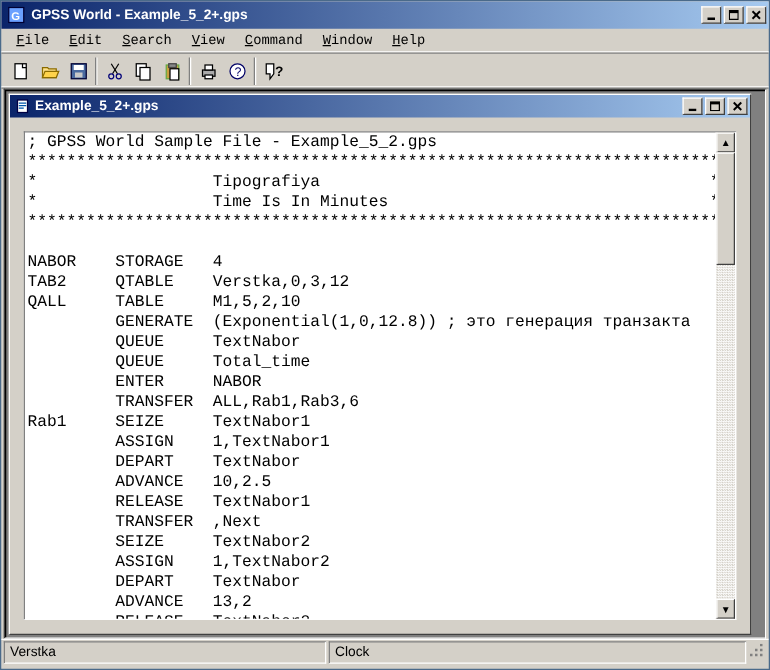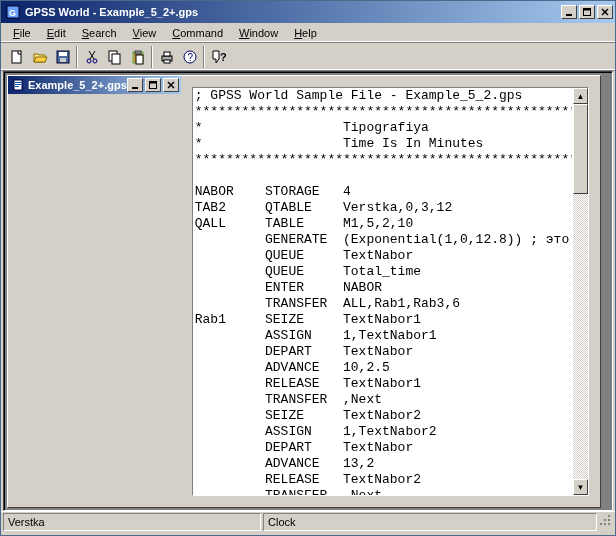--- a/index.html
+++ b/index.html
@@ -38,21 +38,21 @@
   }
 
   .menubar {
     display: flex;
     align-items: center;
     height: 20px;
     padding-left: 4px;
     border-bottom: 1px solid #808080;
     box-shadow: inset 0 -1px 0 #fff;
   }
-  .menu-item { padding: 2px 8px; cursor: default; }
+  .menu-item { padding: 2px 8px; cursor: default; font-family: Liberation Mono, monospace; }
 
   .toolbar {
     display: flex;
     align-items: center;
     height: 28px;
     padding: 2px 4px;
     border-bottom: 1px solid #808080;
     box-shadow: inset 0 -1px 0 #fff;
     gap: 0;
   }
@@ -79,21 +79,21 @@
 
   .child-window {
     position: absolute;
     left: 3px; top: 3px;
     width: 594px;
     height: 433px;
     border: 1px solid #d4d0c8;
     border-top-color: #fff; border-left-color:#fff;
     border-right-color: #404040; border-bottom-color:#404040;
     background: #d4d0c8;
-    display:flex; 
+    display:flex; flex-direction: column;
   }
   .child-titlebar {
     height: 18px;
     background: linear-gradient(to right, #0a246a, #a6caf0);
     display: flex; align-items:center;
     padding: 0 2px 0 3px;
     color:#fff; font-weight:bold;
   }
   .child-titlebar .icon { width:14px; height:14px; margin-right:3px; display:flex; align-items:center; justify-content:center;}
   .child-title { flex:1; overflow:hidden; white-space:nowrap; }

